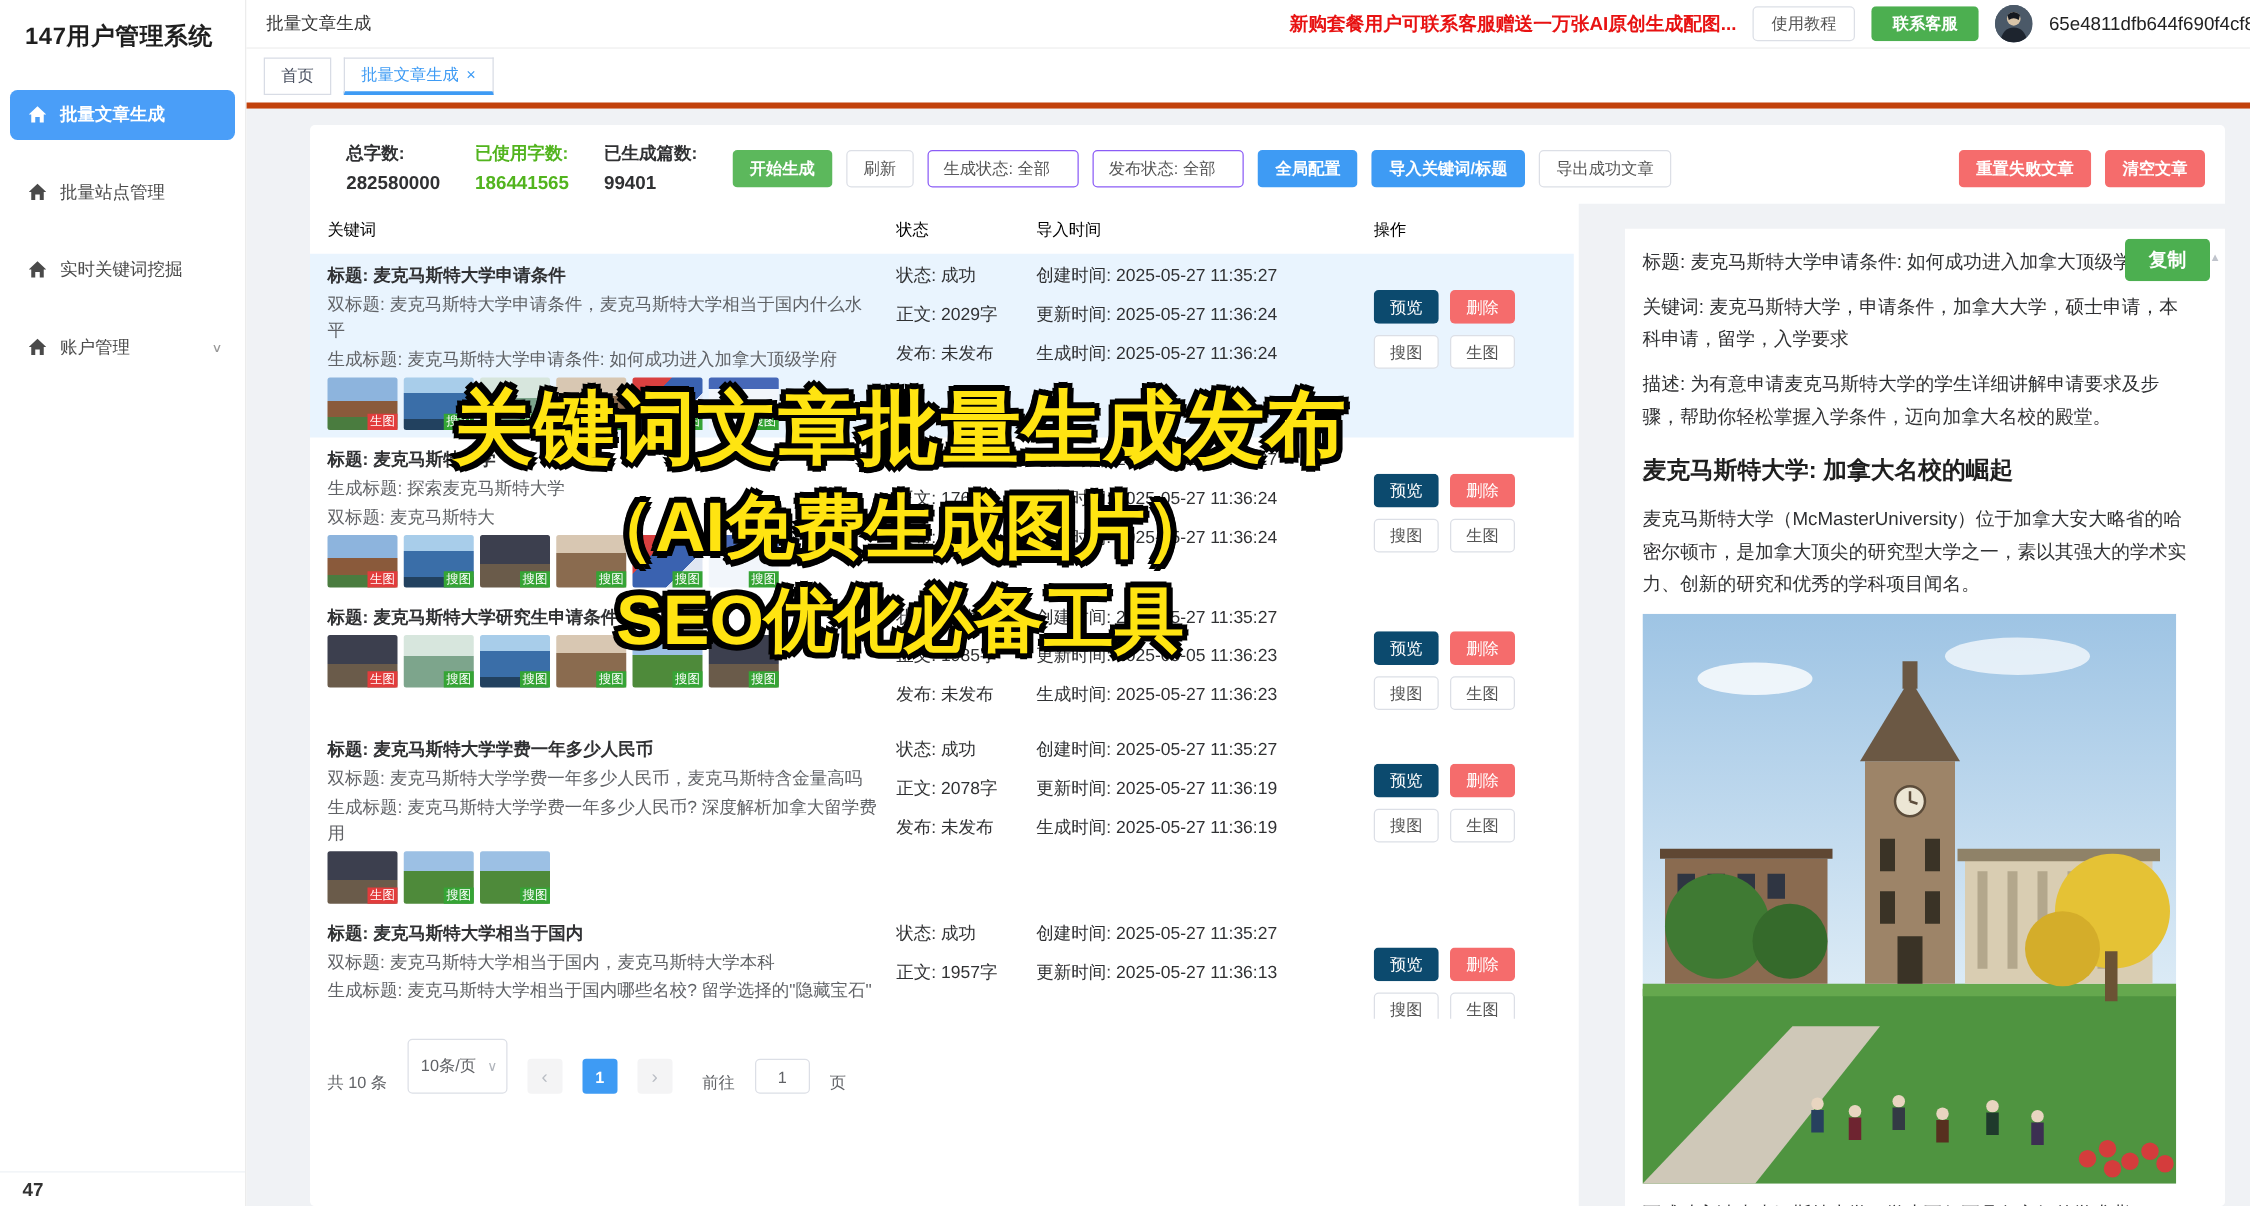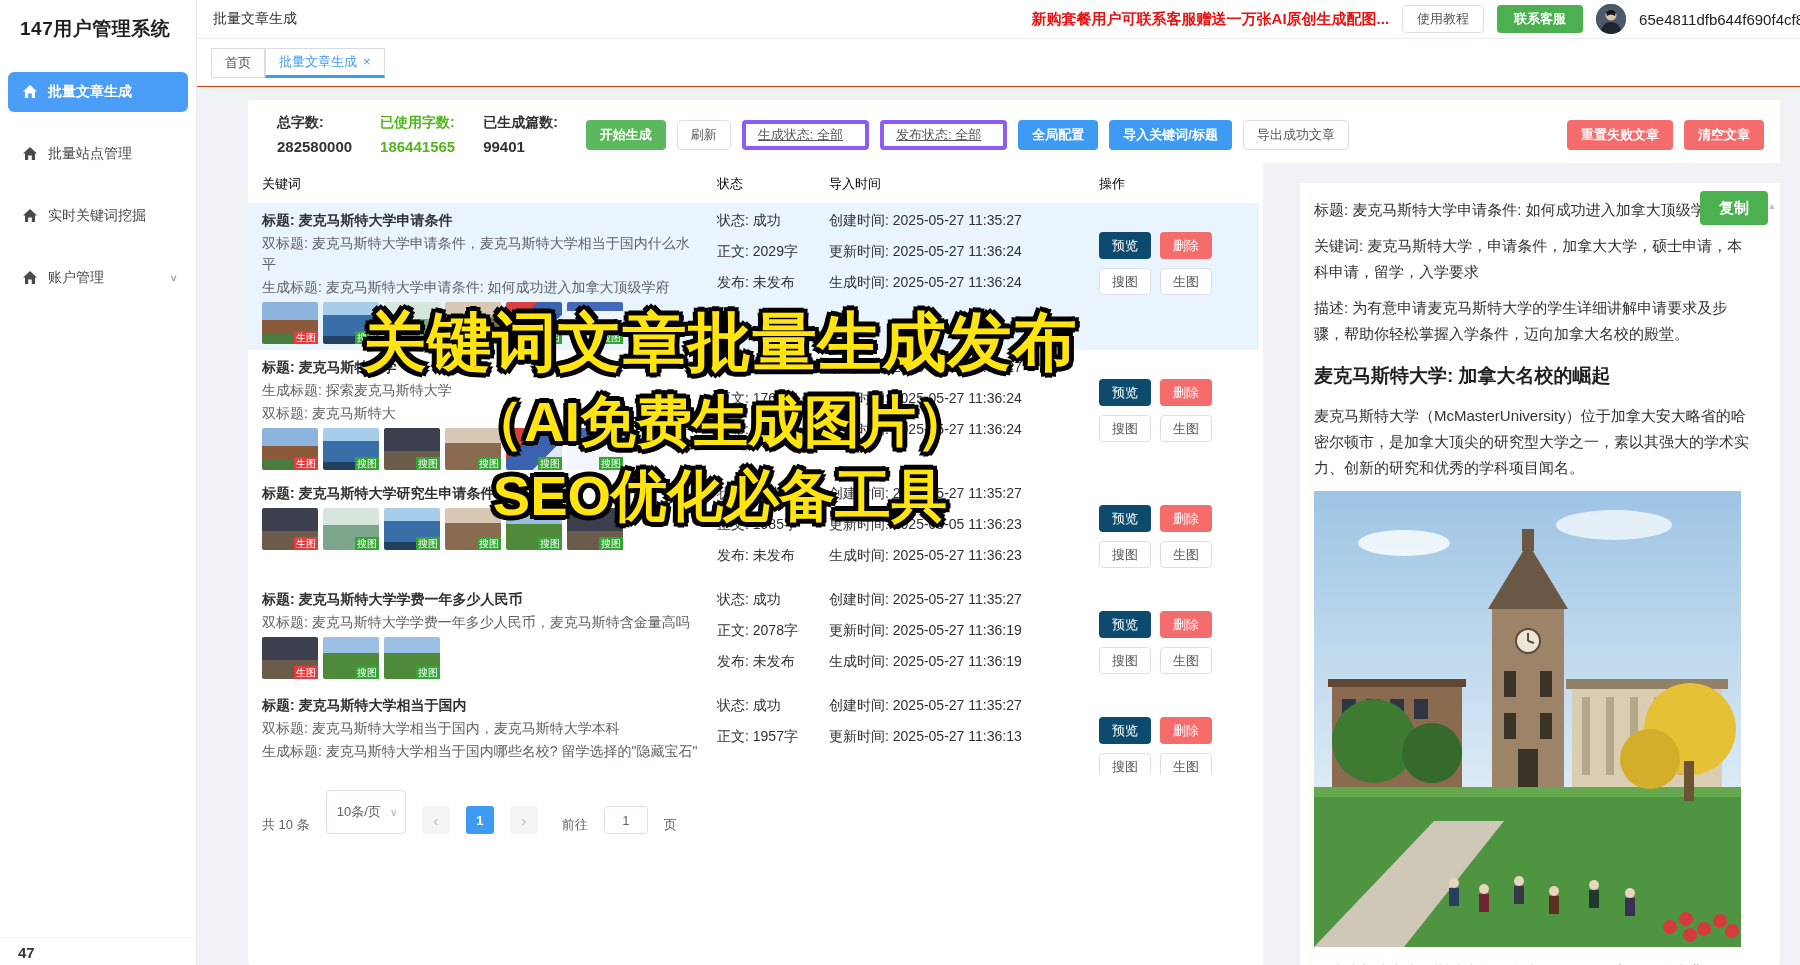--- a/index.html
+++ b/index.html
@@ -29,43 +29,43 @@
   .notice { color:#e81212; font-weight:bold; font-size:15px; white-space:nowrap; }
   .btn { display:inline-flex; align-items:center; justify-content:center; border-radius:4px; cursor:pointer;
     font-size:13px; white-space:nowrap; border:1px solid transparent; }
   .btn-plain { background:#fff; border-color:#dcdfe6; color:#555; }
   .btn-tutorial { height:28px; padding:0 14px; }
   .btn-support { height:28px; padding:0 16px; background:#4caf50; color:#fff; font-weight:bold; }
   .avatar { width:30px; height:30px; border-radius:50%; overflow:hidden; flex:none; background:#51606f; }
   .user-id { font-size:15px; color:#222; white-space:nowrap; margin-right:-4px; }
 
   
-  .tabbar { height:48px; background:#fff; border-bottom:1px solid #c2410c; display:flex; align-items:center;
-    padding-left:14px; flex:none; }
+  .tabbar { height:48px; background:#fff; border-bottom:5px solid #c2410c; display:flex; align-items:center;
+    gap:10px; padding-left:14px; flex:none; }
   .tab { height:30px; padding:0 13px; border:1px solid #d8dce5; background:#fff; font-size:13px;
     color:#495060; display:flex; align-items:center; gap:6px; cursor:pointer; }
   .tab.active { color:#3e9bf4; border-bottom:3px solid #3e9bf4; padding-bottom:0; }
   .tab .x { font-size:13px; color:#3e9bf4; }
 
   
   .content { flex:1; background:#f0f2f5; padding:13px 20px 0 51px; min-height:0; }
   .card { width:1532px; height:865px; background:#fff; border-radius:4px; overflow:hidden;
     display:flex; flex-direction:column; }
 
   
   .toolbar { display:flex; align-items:center; padding:14px 16px 8px 29px; flex:none; }
   .stat { margin-right:28px; }
   .stat .s-label { font-size:14px; font-weight:bold; color:#303133; margin-bottom:6px; }
   .stat .s-value { font-size:15px; font-weight:bold; color:#303133; }
   .stat.green .s-label, .stat.green .s-value { color:#52b41e; }
   .tbtn { height:30px; padding:0 13px; margin-right:11px; }
   .btn-green { background:#5cb85c; color:#fff; font-weight:bold; }
   .btn-blue { background:#3e9bf4; color:#fff; font-weight:bold; }
-  .sel-box { height:30px; padding:0 22px 0 12px; border:4px solid #8b5cf6; border-radius:4px; background:#fff;
-    display:inline-flex; align-items:center; font-size:13px; color:#555; margin-right:11px; cursor:pointer;text-decoration:underline; }
+  .sel-box { height:30px; padding:0 22px 0 12px; border:1px solid #8b5cf6; border-radius:4px; background:#fff;
+    display:inline-flex; align-items:center; font-size:13px; color:#555; margin-right:11px; cursor:pointer; }
   .tb-spacer { flex:1; }
   .btn-red { background:#f56c6c; color:#fff; font-weight:bold; }
 
   
   .body-row { flex:1; display:flex; min-height:0; }
   .articles { width:1015px; padding-left:14px; flex:none; }
   .thead { display:flex; font-size:13px; color:#000000; padding:12px 0 10px 0; }
   .col-kw { width:455px; padding-right:14px; }
   .col-st { width:112px; }
   .col-tm { width:270px; }
@@ -363,20 +363,21 @@
                       <span class="btn opbtn op-delete">删除</span>
                       <span class="btn opbtn btn-plain">搜图</span>
                       <span class="btn opbtn btn-plain">生图</span>
                     </div>
                   </div>
                 </div>
                 <div class="row">
                   <div class="col-kw">
                     <div class="t-title">标题: 麦克马斯特大学学费一年多少人民币</div>
                     <div class="t-line">双标题: 麦克马斯特大学学费一年多少人民币，麦克马斯特含金量高吗</div>
+                    <div class="t-line">生成标题: 麦克马斯特大学学费一年多少人民币? 深度解析加拿大留学费用</div>
                     <div class="thumbs">
                       <span class="thumb s6">
                         <span class="badge badge-gen">生图</span>
                       </span>
                       <span class="thumb s7">
                         <span class="badge badge-search">搜图</span>
                       </span>
                       <span class="thumb s7">
                         <span class="badge badge-search">搜图</span>
                       </span>

